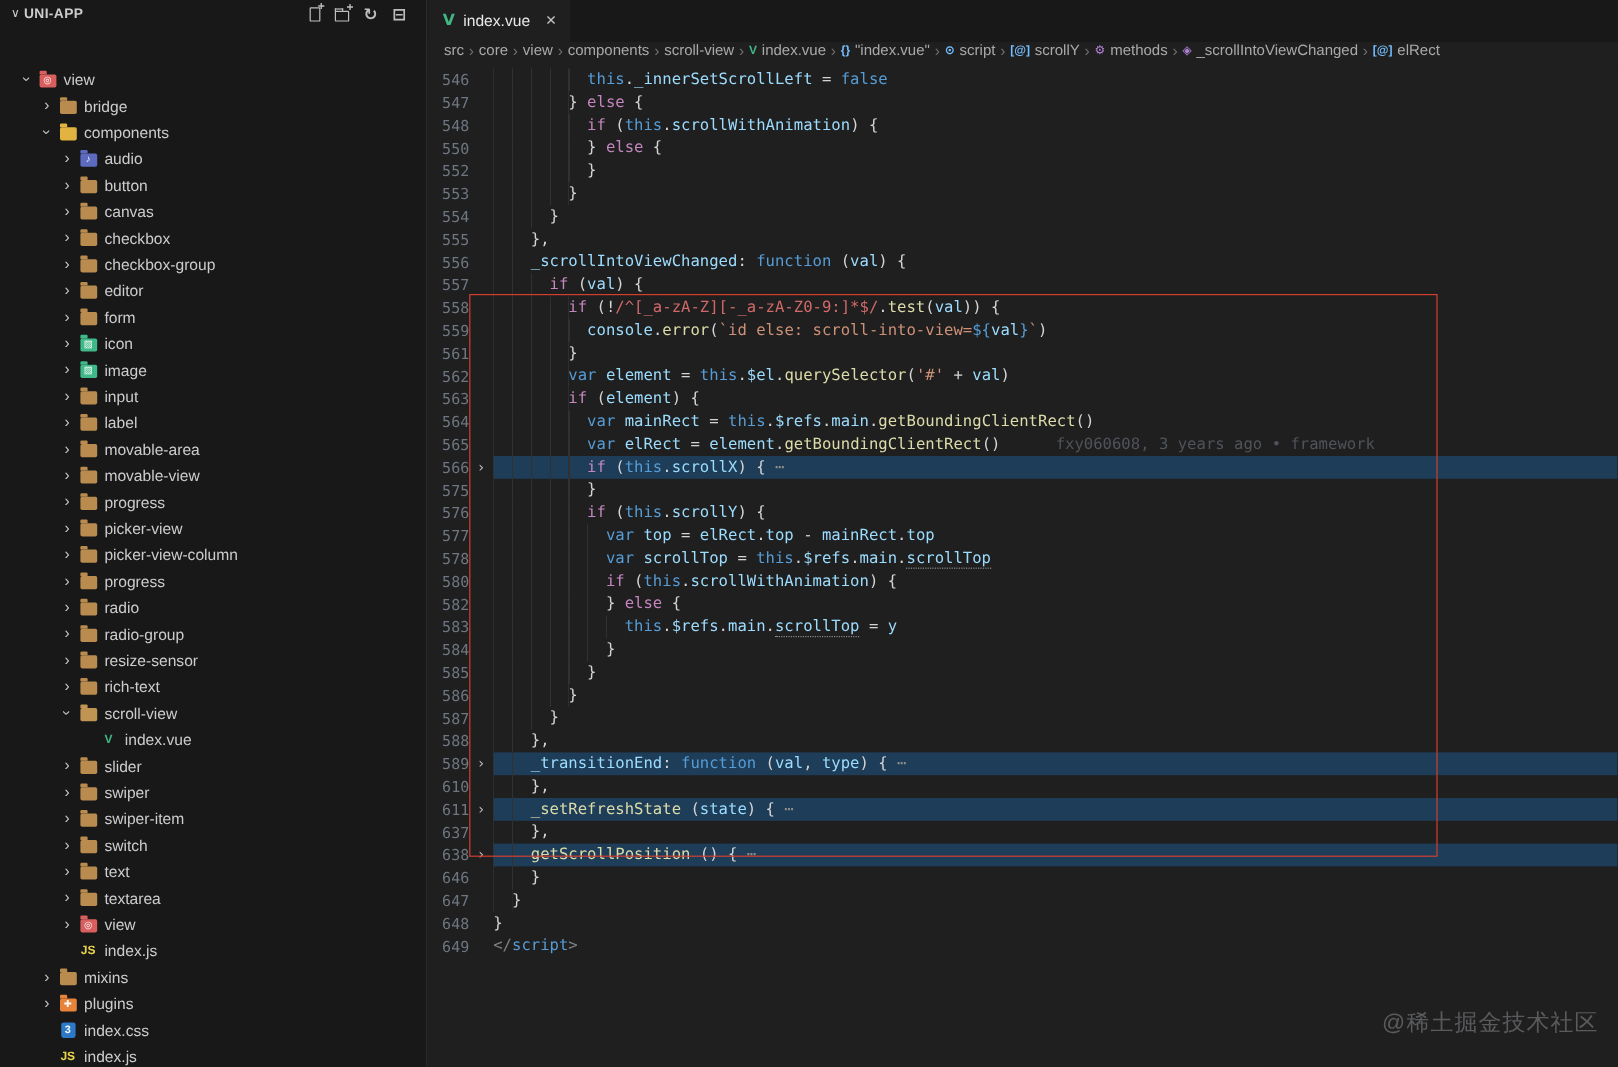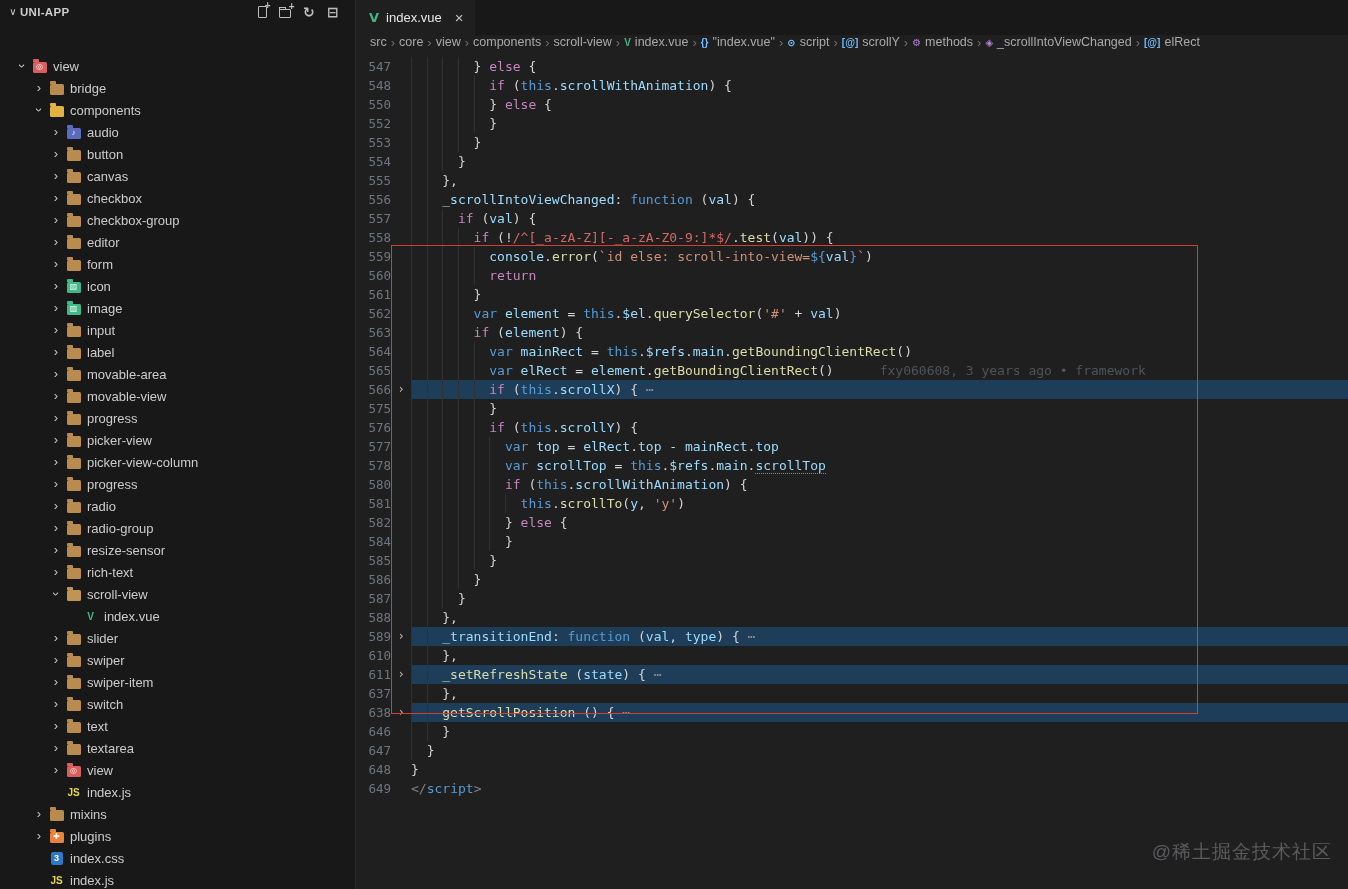--- a/index.html
+++ b/index.html
@@ -413,20 +413,25 @@
         <span>_scrollIntoViewChanged</span>
       </span>
       <span class="bc-sep">›</span>
       <span class="bc-item">
         <span class="bc-ico" style="color: rgb(117, 190, 255);">[@]</span>
         <span>elRect</span>
       </span>
     </div>
   <div class="code">
     <div class="redbox" style="border-color: rgb(210, 63, 49);"></div>
+  <div class="cl">
+        <span class="ln">546</span>
+        <span class="foldcol"></span>
+        <div class="body"><span class="ind" style="width: 10ch;"></span><span class="tk-b">this</span><span class="tk-w">.</span><span class="tk-v">_innerSetScrollLeft</span><span class="tk-w"> = </span><span class="tk-b">false</span></div>
+      </div>
       <div class="cl">
         <span class="ln">547</span>
         <span class="foldcol"></span>
         <div class="body"><span class="ind" style="width: 8ch;"></span><span class="tk-w">} </span><span class="tk-k">else</span><span class="tk-w"> {</span></div>
       </div>
       <div class="cl">
         <span class="ln">548</span>
         <span class="foldcol"></span>
         <div class="body"><span class="ind" style="width: 10ch;"></span><span class="tk-k">if</span><span class="tk-w"> (</span><span class="tk-b">this</span><span class="tk-w">.</span><span class="tk-v">scrollWithAnimation</span><span class="tk-w">) {</span></div>
       </div>
@@ -467,25 +472,20 @@
       </div>
       <div class="cl">
         <span class="ln">558</span>
         <span class="foldcol"></span>
         <div class="body"><span class="ind" style="width: 8ch;"></span><span class="tk-k">if</span><span class="tk-w"> (!</span><span class="tk-r">/^[_a-zA-Z][-_a-zA-Z0-9:]*$/</span><span class="tk-w">.</span><span class="tk-f">test</span><span class="tk-w">(</span><span class="tk-v">val</span><span class="tk-w">)) {</span></div>
       </div>
       <div class="cl">
         <span class="ln">559</span>
         <span class="foldcol"></span>
         <div class="body"><span class="ind" style="width: 10ch;"></span><span class="tk-v">console</span><span class="tk-w">.</span><span class="tk-f">error</span><span class="tk-w">(</span><span class="tk-s">`id else: scroll-into-view=</span><span class="tk-t">${</span><span class="tk-v">val</span><span class="tk-t">}</span><span class="tk-s">`</span><span class="tk-w">)</span></div>
-      </div>
-      <div class="cl">
-        <span class="ln">560</span>
-        <span class="foldcol"></span>
-        <div class="body"><span class="ind" style="width: 10ch;"></span><span class="tk-k">return</span></div>
       </div>
       <div class="cl">
         <span class="ln">561</span>
         <span class="foldcol"></span>
         <div class="body"><span class="ind" style="width: 8ch;"></span><span class="tk-w">}</span></div>
       </div>
       <div class="cl">
         <span class="ln">562</span>
         <span class="foldcol"></span>
         <div class="body"><span class="ind" style="width: 8ch;"></span><span class="tk-b">var</span><span class="tk-w"> </span><span class="tk-v">element</span><span class="tk-w"> = </span><span class="tk-b">this</span><span class="tk-w">.</span><span class="tk-v">$el</span><span class="tk-w">.</span><span class="tk-f">querySelector</span><span class="tk-w">(</span><span class="tk-s">'#'</span><span class="tk-w"> + </span><span class="tk-v">val</span><span class="tk-w">)</span></div>
@@ -529,28 +529,28 @@
         <span class="ln">578</span>
         <span class="foldcol"></span>
         <div class="body"><span class="ind" style="width: 12ch;"></span><span class="tk-b">var</span><span class="tk-w"> </span><span class="tk-v">scrollTop</span><span class="tk-w"> = </span><span class="tk-b">this</span><span class="tk-w">.</span><span class="tk-v">$refs</span><span class="tk-w">.</span><span class="tk-v">main</span><span class="tk-w">.</span><span class="tk-v sq">scrollTop</span></div>
       </div>
       <div class="cl">
         <span class="ln">580</span>
         <span class="foldcol"></span>
         <div class="body"><span class="ind" style="width: 12ch;"></span><span class="tk-k">if</span><span class="tk-w"> (</span><span class="tk-b">this</span><span class="tk-w">.</span><span class="tk-v">scrollWithAnimation</span><span class="tk-w">) {</span></div>
       </div>
       <div class="cl">
-        <span class="ln">581</span>
-        <span class="foldcol"></span>
-        <div class="body"><span class="ind" style="width: 14ch;"></span><span class="tk-b">this</span><span class="tk-w">.</span><span class="tk-f">scrollTo</span><span class="tk-w">(</span><span class="tk-v">y</span><span class="tk-w">, </span><span class="tk-s">'y'</span><span class="tk-w">)</span></div>
-      </div>
-      <div class="cl">
         <span class="ln">582</span>
         <span class="foldcol"></span>
         <div class="body"><span class="ind" style="width: 12ch;"></span><span class="tk-w">} </span><span class="tk-k">else</span><span class="tk-w"> {</span></div>
+      </div>
+      <div class="cl">
+        <span class="ln">583</span>
+        <span class="foldcol"></span>
+        <div class="body"><span class="ind" style="width: 14ch;"></span><span class="tk-b">this</span><span class="tk-w">.</span><span class="tk-v">$refs</span><span class="tk-w">.</span><span class="tk-v">main</span><span class="tk-w">.</span><span class="tk-v sq">scrollTop</span><span class="tk-w"> = </span><span class="tk-v">y</span></div>
       </div>
       <div class="cl">
         <span class="ln">584</span>
         <span class="foldcol"></span>
         <div class="body"><span class="ind" style="width: 12ch;"></span><span class="tk-w">}</span></div>
       </div>
       <div class="cl">
         <span class="ln">585</span>
         <span class="foldcol"></span>
         <div class="body"><span class="ind" style="width: 10ch;"></span><span class="tk-w">}</span></div>

